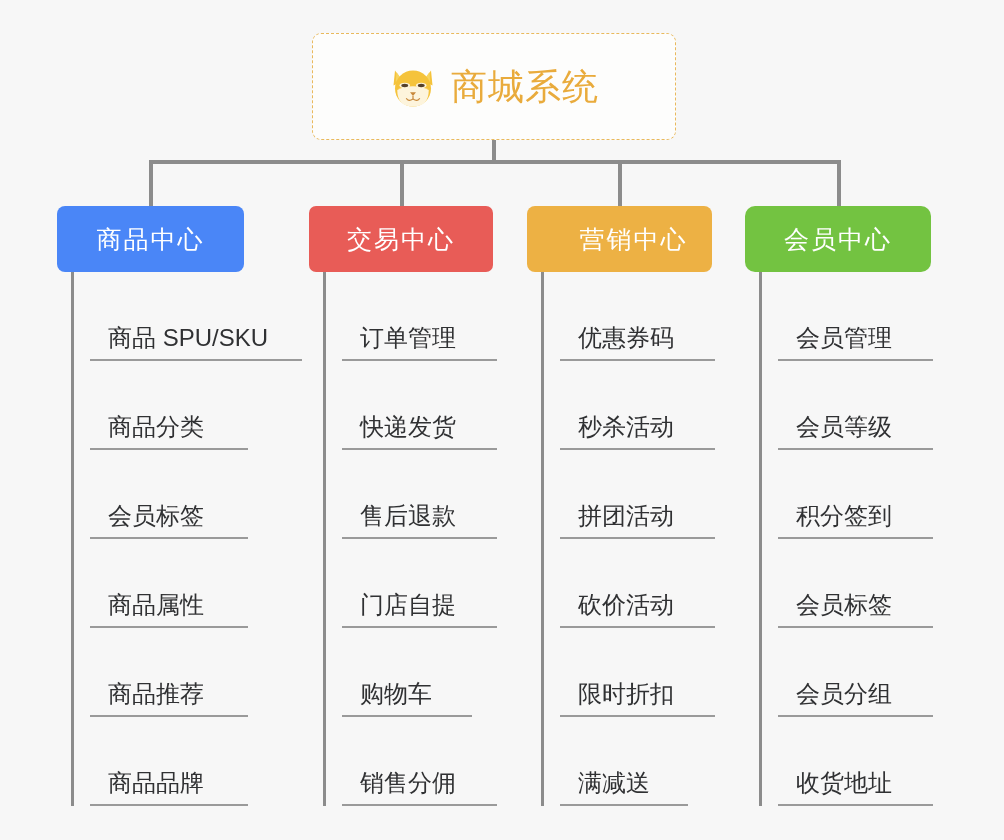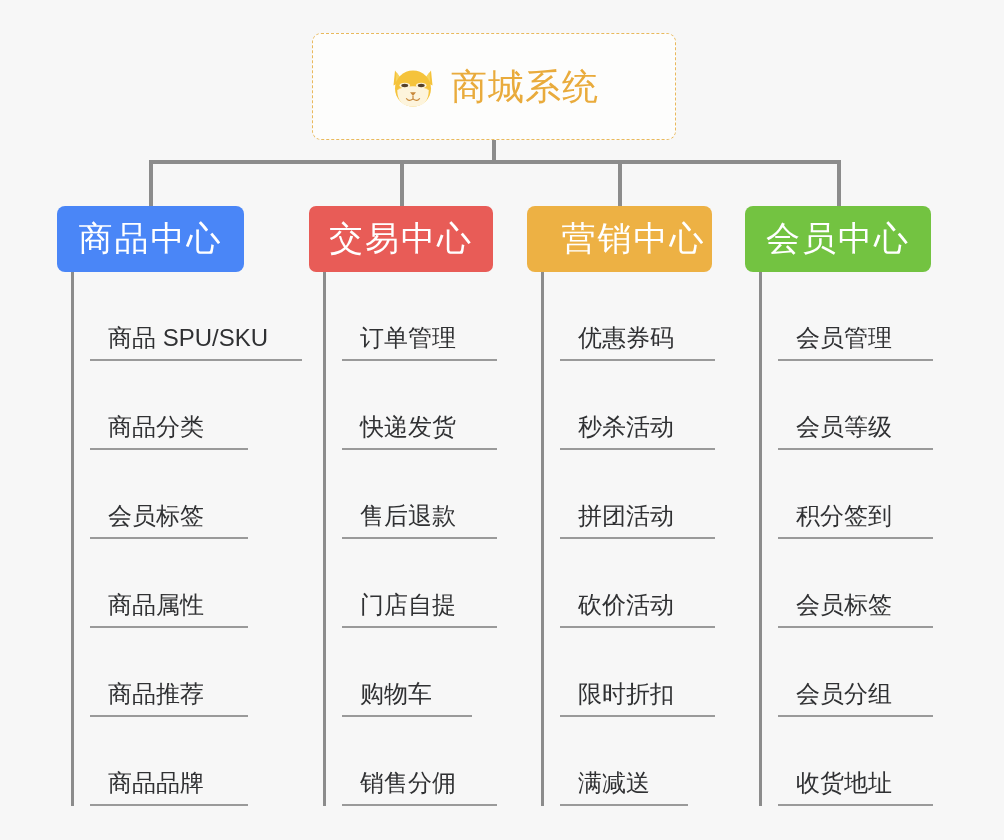--- a/index.html
+++ b/index.html
@@ -67,21 +67,21 @@
   }
   .branch-header {
     position: relative;
     box-sizing: border-box;
     height: 66px;
     border-radius: 8px;
     display: flex;
     align-items: center;
     justify-content: center;
     color: #ffffff;
-    font-size: 34px;
+    font-size: 25px;
     letter-spacing: 2px;
     white-space: nowrap;
   }
 
   .branch-body {
     position: relative;
     margin-top: 0;
     padding-left: 16px;
     border-left: 3px solid #8c8c8c;
     margin-left: 14px;
@@ -112,21 +112,21 @@
   #branch-3 { left: 745px; width: 218px; }
 
   #branch-0 .branch-header { background: #4a86f7; }
   #branch-1 .branch-header { background: #e85c57; border-radius: 7px; }
   #branch-2 .branch-header { background: #edb144; }
   #branch-3 .branch-header { background: #73c341; }
 
   #branch-0 .branch-header { width: 187px; }
   #branch-1 .branch-header { width: 184px; }
   #branch-2 .branch-header { width: 185px; padding-left: 28px; }
-  #branch-3 .branch-header { width: 186px; }
+  #branch-3 .branch-header { width: 186px; border-radius: 10px; }
 
   
   #branch-0 .leaf { width: 212px; }
   #branch-1 .leaf { width: 155px; }
   #branch-2 .leaf { width: 155px; }
   #branch-3 .leaf { width: 155px; }
 
   #branch-0 .leaf:nth-child(1) { width: 212px; }
   #branch-0 .leaf:nth-child(n+2) { width: 158px; }
   #branch-1 .leaf:nth-child(5) { width: 130px; }

